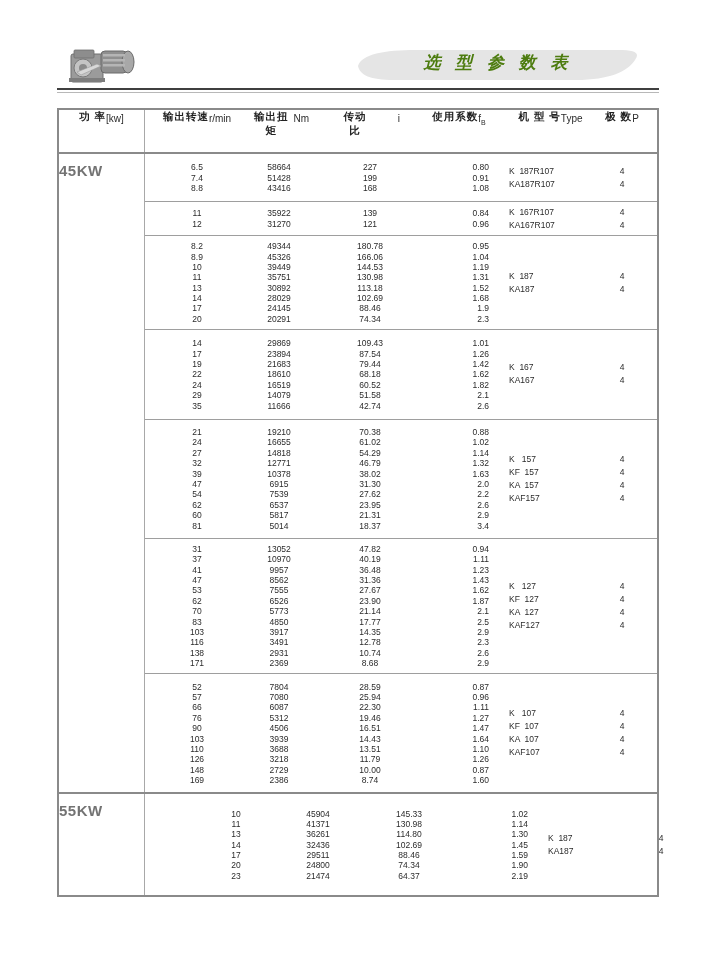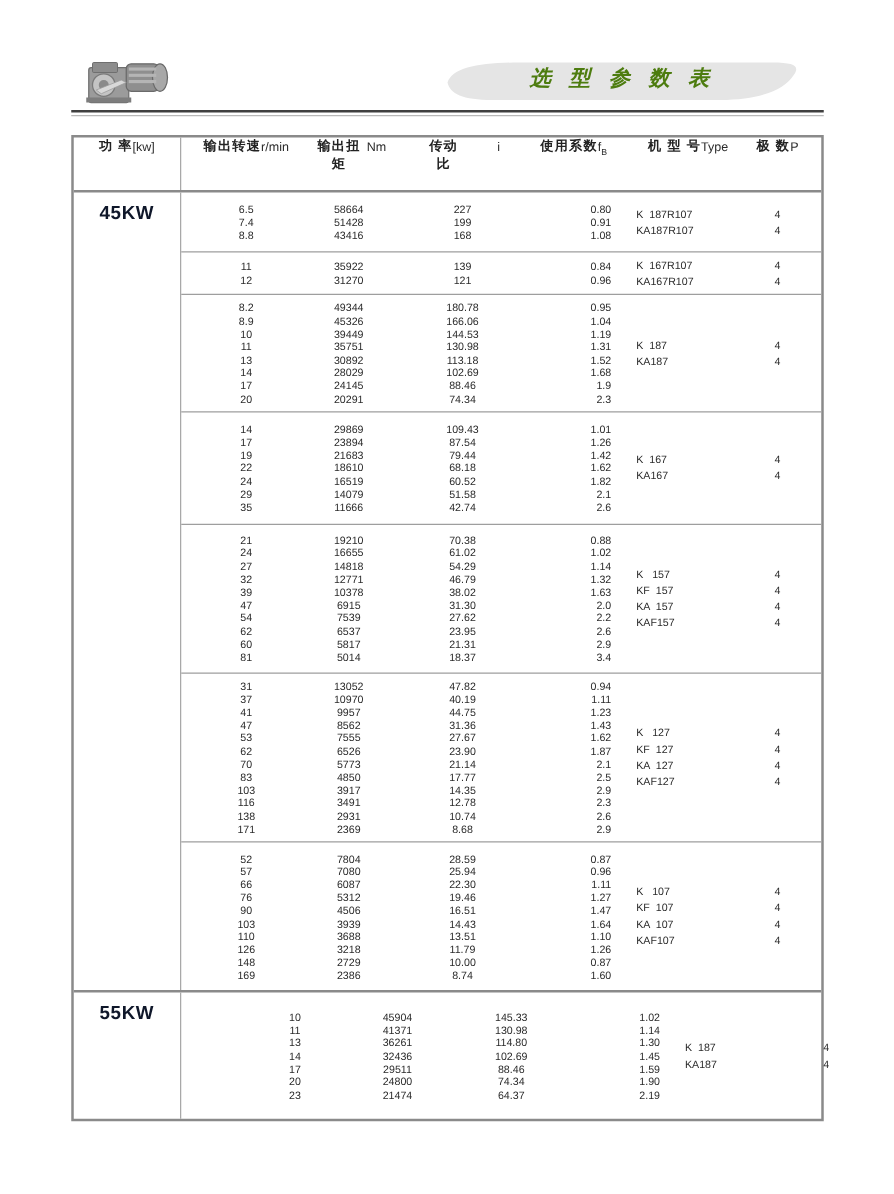--- a/index.html
+++ b/index.html
@@ -36,22 +36,22 @@
   .th-torque { width:60px; }
   .th-ratio { width:60px; margin-left:31px;gap:28px; }
   .th-fb { width:60px; margin-left:29px; }
   .th-type { width:83px; margin-left:20px; }
   .th-poles { width:60px; }
 
   .section { display:flex; }
   .section + .section { border-top:2px solid #8a8a8a;gap:39px; }
   .power-col { width:86px; border-right:1px solid #a8a8a8; }
   .power-label {
-    margin-top:8px; text-align:center; font-size:15px; font-weight:bold;
-    letter-spacing:0.5px; color:#0f172a;
+    margin-top:8px; text-align:left; font-size:15px; font-weight:bold;
+    letter-spacing:0.5px; color:#737373;
   }
   .data-col { flex:1; }
   .group { position:relative; }
   .group.sep { border-top:1.5px solid #9e9e9e; }
   .row { display:flex; align-items:center; height:10.4px; font-size:8.5px; }
   .c-speed  { width:104px; text-align:center; }
   .c-torque { width:60px;  text-align:center; }
   .c-ratio  { width:60px; margin-left:31px; text-align:center; }
   .c-fb     { width:60px; margin-left:29px; text-align:right; }
   .types {
@@ -356,21 +356,21 @@
               </div>
               <div class="row">
                 <div class="c-speed">37</div>
                 <div class="c-torque">10970</div>
                 <div class="c-ratio">40.19</div>
                 <div class="c-fb">1.11</div>
               </div>
               <div class="row">
                 <div class="c-speed">41</div>
                 <div class="c-torque">9957</div>
-                <div class="c-ratio">44.75</div>
+                <div class="c-ratio">36.48</div>
                 <div class="c-fb">1.23</div>
               </div>
               <div class="row">
                 <div class="c-speed">47</div>
                 <div class="c-torque">8562</div>
                 <div class="c-ratio">31.36</div>
                 <div class="c-fb">1.43</div>
               </div>
               <div class="row">
                 <div class="c-speed">53</div>

